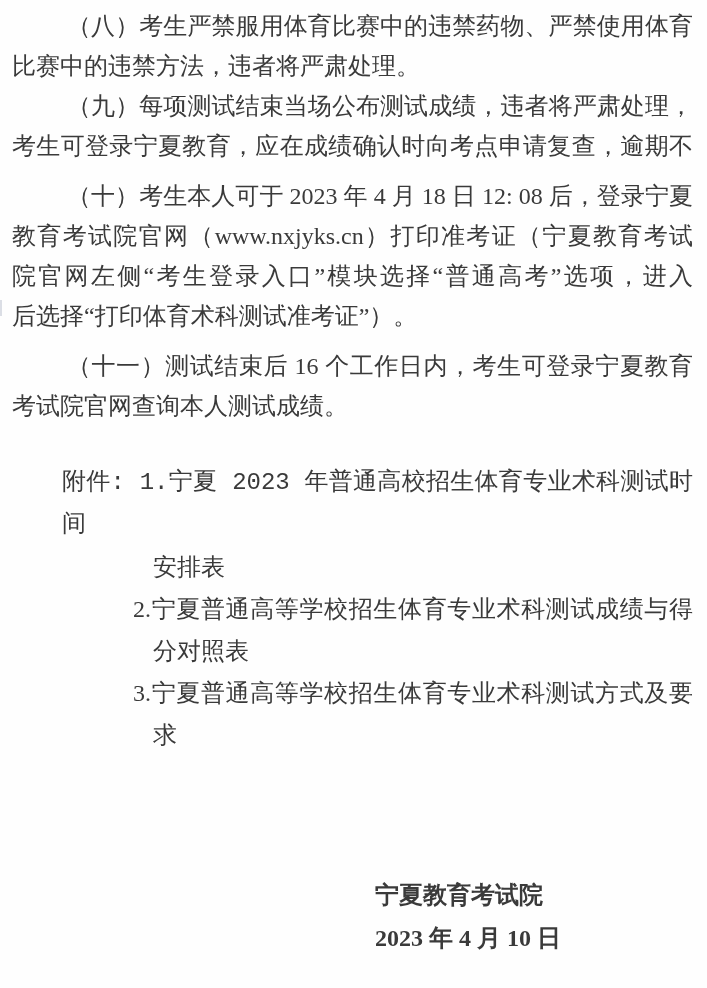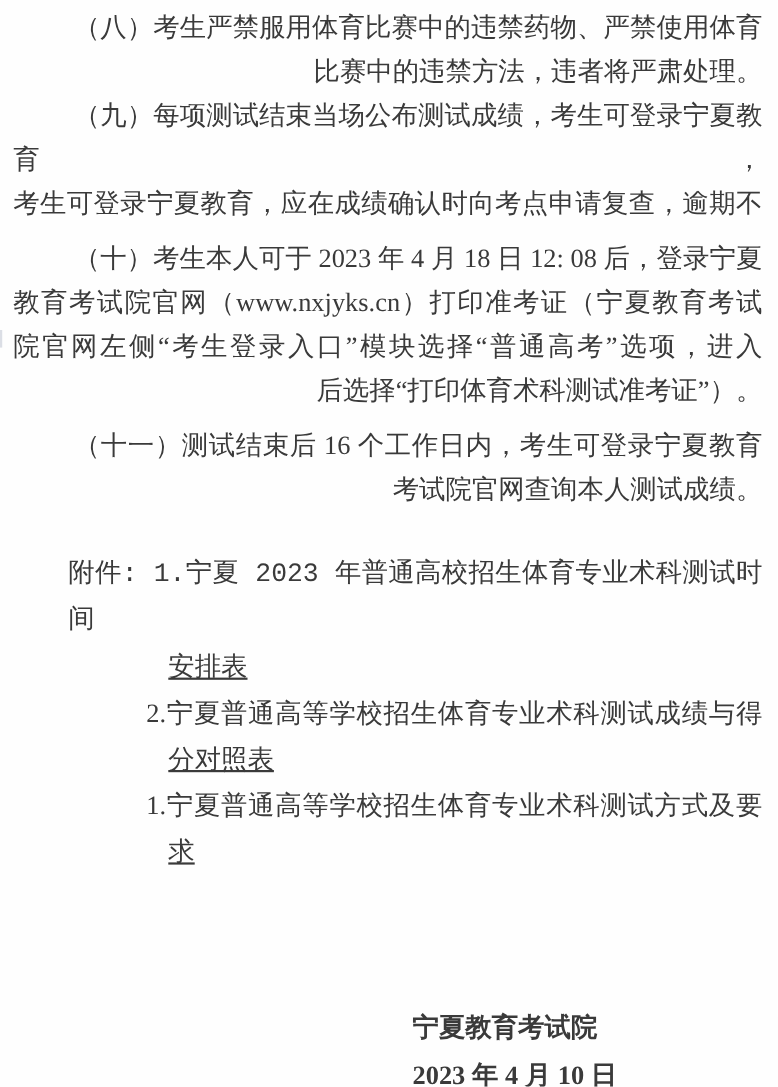--- a/index.html
+++ b/index.html
@@ -11,37 +11,37 @@
     overflow: hidden;
     font-family: "Liberation Serif", "DejaVu Serif", serif;
     color: #3a3a3a;
     font-size: 24px;
     box-sizing: border-box;
     padding: 6px 14px 0 12px;
   }
   .bline {
     line-height: 40px;
     white-space: pre-wrap;
-    text-align: right;
+    text-align: left;
   }
   .fill {
     text-align: justify;
     text-align-last: justify;
   }
   .indent { text-indent: 55px; }
   .gap-top { margin-top: 10px; }
 
   .attachments { margin-top: 36px; }
   .aline {
     line-height: 42px;
     white-space: pre-wrap;
   }
   .p50  { padding-left: 50px; font-family: Liberation Mono, monospace; }
   .p121 { padding-left: 121px; }
-  .p141 { padding-left: 141px; text-decoration: underline; }
+  .p141 { padding-left: 141px; }
 
   .signature { margin-top: 118px; }
   .sline {
     line-height: 43px;
     padding-left: 363px;
     white-space: pre-wrap;
     font-weight: bold;
   }
   .scan-speck {
     position: absolute;
@@ -56,36 +56,36 @@
 </head>
 <body>
 
 <div class="page">
 
   <div class="scan-speck"></div>
 
   <div>
     <div class="bline indent fill">（八）考生严禁服用体育比赛中的违禁药物、严禁使用体育</div>
     <div class="bline">比赛中的违禁方法，违者将严肃处理。</div>
-    <div class="bline indent fill">（九）每项测试结束当场公布测试成绩，考生可登录宁夏教育，</div>
+    <div class="bline indent fill">（九）每项测试结束当场公布测试成绩，违者将严肃处理，</div>
     <div class="bline fill">考生可登录宁夏教育，应在成绩确认时向考点申请复查，逾期不</div>
     <div class="bline indent fill gap-top">（十）考生本人可于 2023 年 4 月 18 日 12: 08 后，登录宁夏</div>
     <div class="bline fill">教育考试院官网（www.nxjyks.cn）打印准考证（宁夏教育考试</div>
     <div class="bline fill">院官网左侧“考生登录入口”模块选择“普通高考”选项，进入</div>
     <div class="bline">后选择“打印体育术科测试准考证”）。</div>
     <div class="bline indent fill gap-top">（十一）测试结束后 16 个工作日内，考生可登录宁夏教育</div>
     <div class="bline">考试院官网查询本人测试成绩。</div>
   </div>
 
   <div class="attachments">
     <div class="aline p50 fill">附件: 1.宁夏 2023 年普通高校招生体育专业术科测试时间</div>
     <div class="aline p141">安排表</div>
     <div class="aline p121 fill">2.宁夏普通高等学校招生体育专业术科测试成绩与得</div>
     <div class="aline p141">分对照表</div>
-    <div class="aline p121 fill">1.宁夏普通高等学校招生体育专业术科测试方式及要</div>
+    <div class="aline p121 fill">3.宁夏普通高等学校招生体育专业术科测试方式及要</div>
     <div class="aline p141">求</div>
   </div>
 
   <div class="signature">
     <div class="sline">宁夏教育考试院</div>
     <div class="sline">2023 年 4 月 10 日</div>
   </div>
 
 </div>
 

